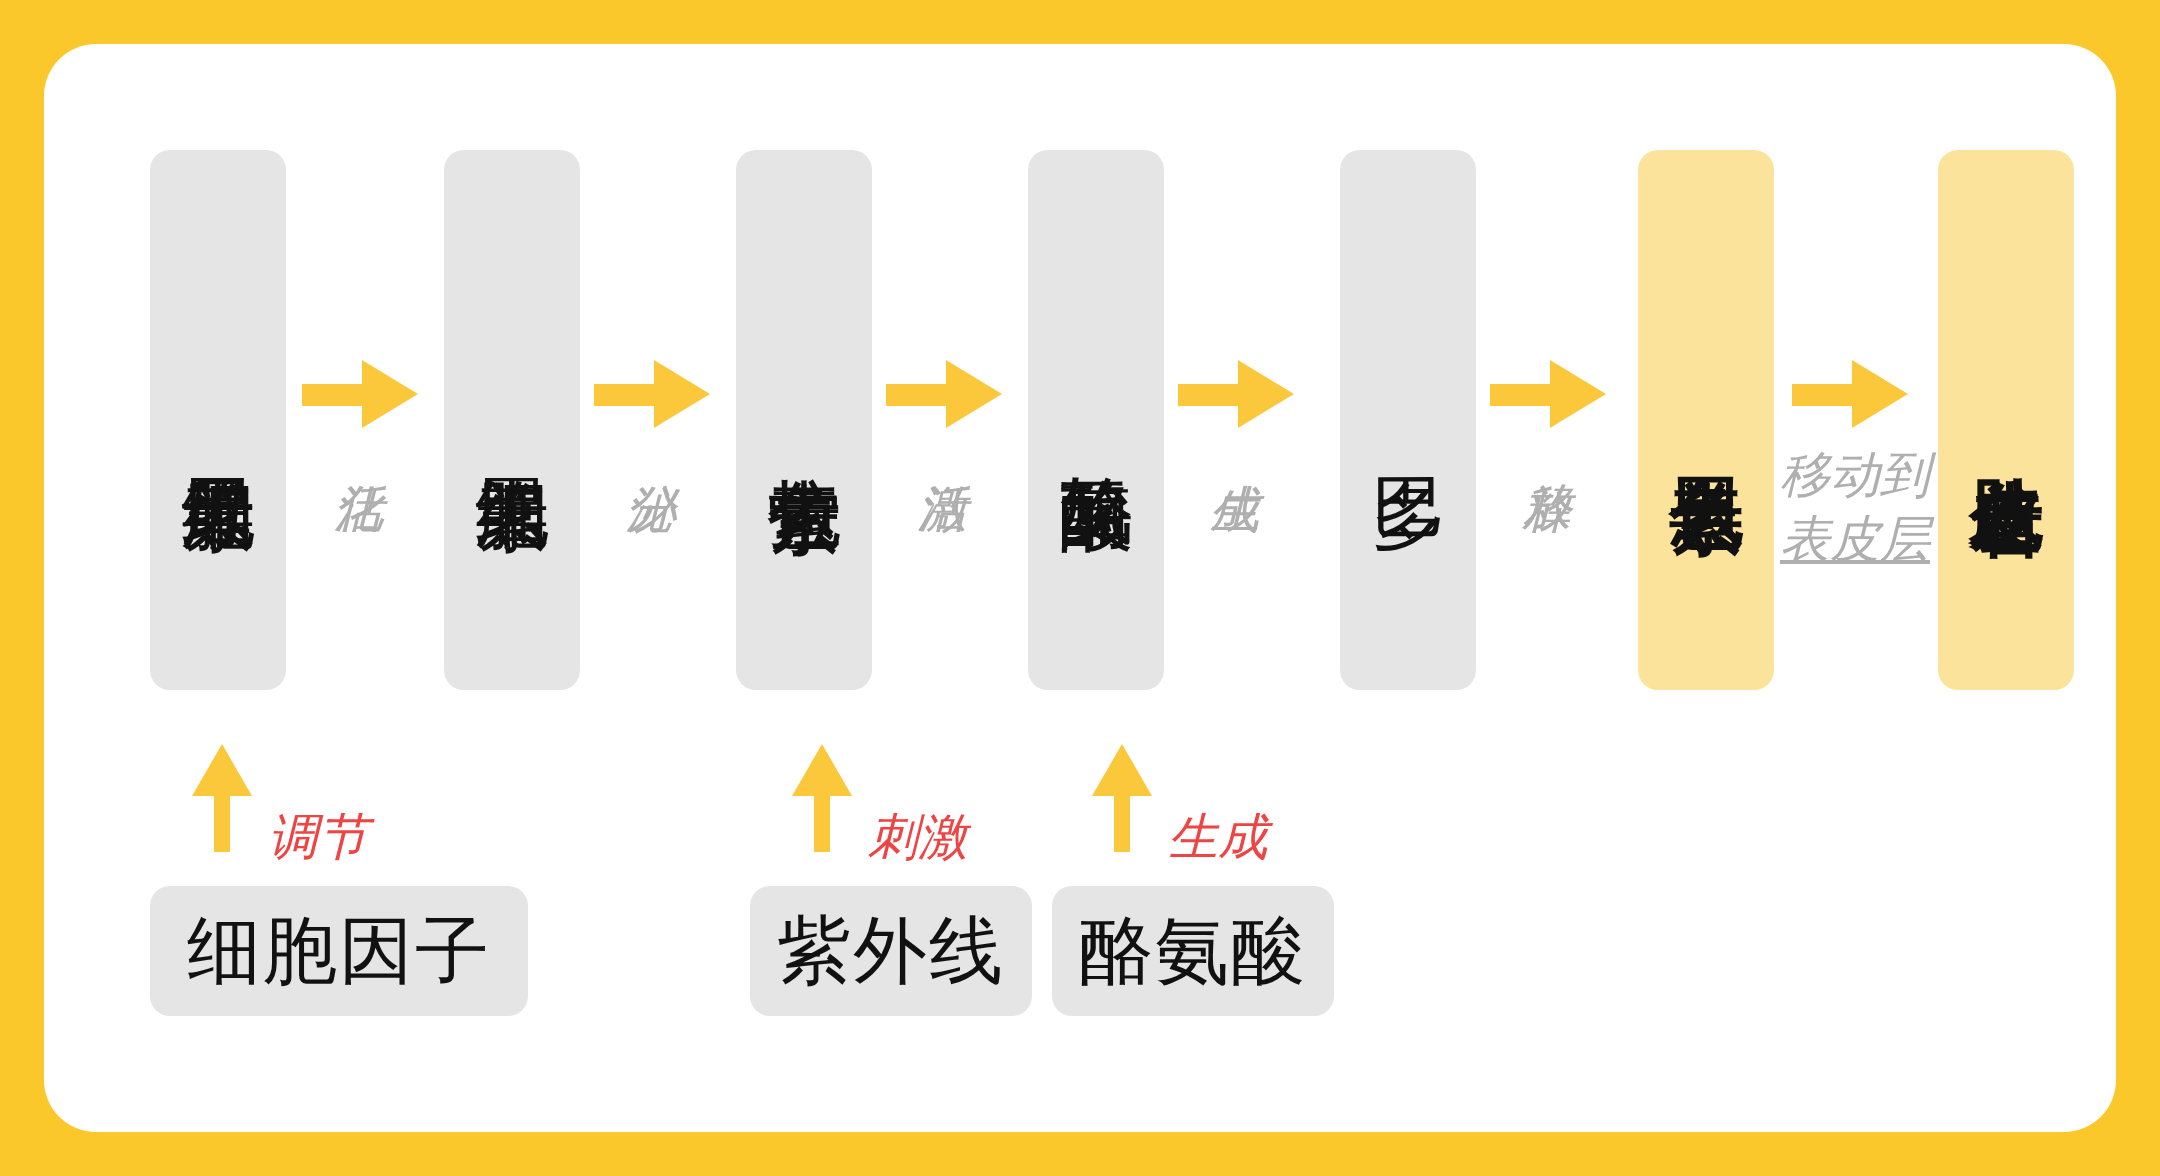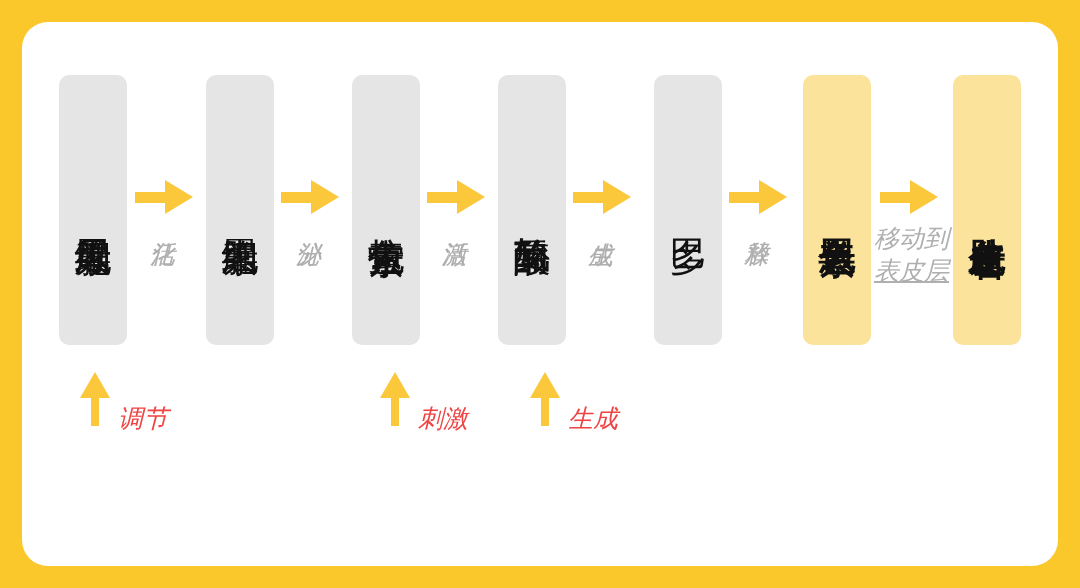--- a/index.html
+++ b/index.html
@@ -13,21 +13,21 @@
     position:absolute;inset:0;
     background:#FBC82B;
   }
   #card{
     position:absolute;
     left:22px;top:22px;
     width:1036px;height:544px;
     background:#FFFFFF;
     border-radius:26px;
   }
-  #stage{position:absolute;left:0;top:0;width:988px;height:544px;}
+  #stage{position:absolute;left:16px;top:0;width:988px;height:544px;}
 
   
   .node{
     position:absolute;
     border-radius:10px;
     display:flex;
     align-items:center;
     justify-content:center;
     box-sizing:border-box;
   }
@@ -186,28 +186,37 @@
 
       <div class="node yellow" style="left:931px;top:53px;width:68px;height:270px;">
         <span class="vtext">皮肤着色</span>
       </div>
 
       <div class="varrow" style="left:58px;top:350px;">
         <div class="vhead"></div>
         <div class="vshaft"></div>
       </div>
       <div class="vlabel" style="left:96px;top:380px;">调节</div>
+      <div class="inode" style="left:37px;top:421px;width:189px;height:65px;">
+        <span>细胞因子</span>
+      </div>
 
       <div class="varrow" style="left:358px;top:350px;">
         <div class="vhead"></div>
         <div class="vshaft"></div>
       </div>
       <div class="vlabel" style="left:396px;top:380px;">刺激</div>
+      <div class="inode" style="left:337px;top:421px;width:141px;height:65px;">
+        <span>紫外线</span>
+      </div>
 
       <div class="varrow" style="left:508px;top:350px;">
         <div class="vhead"></div>
         <div class="vshaft"></div>
       </div>
       <div class="vlabel" style="left:546px;top:380px;">生成</div>
+      <div class="inode" style="left:488px;top:421px;width:141px;height:65px;">
+        <span>酪氨酸</span>
+      </div>
 
     </div>
   </div>
 </div>
 
 </body></html>

